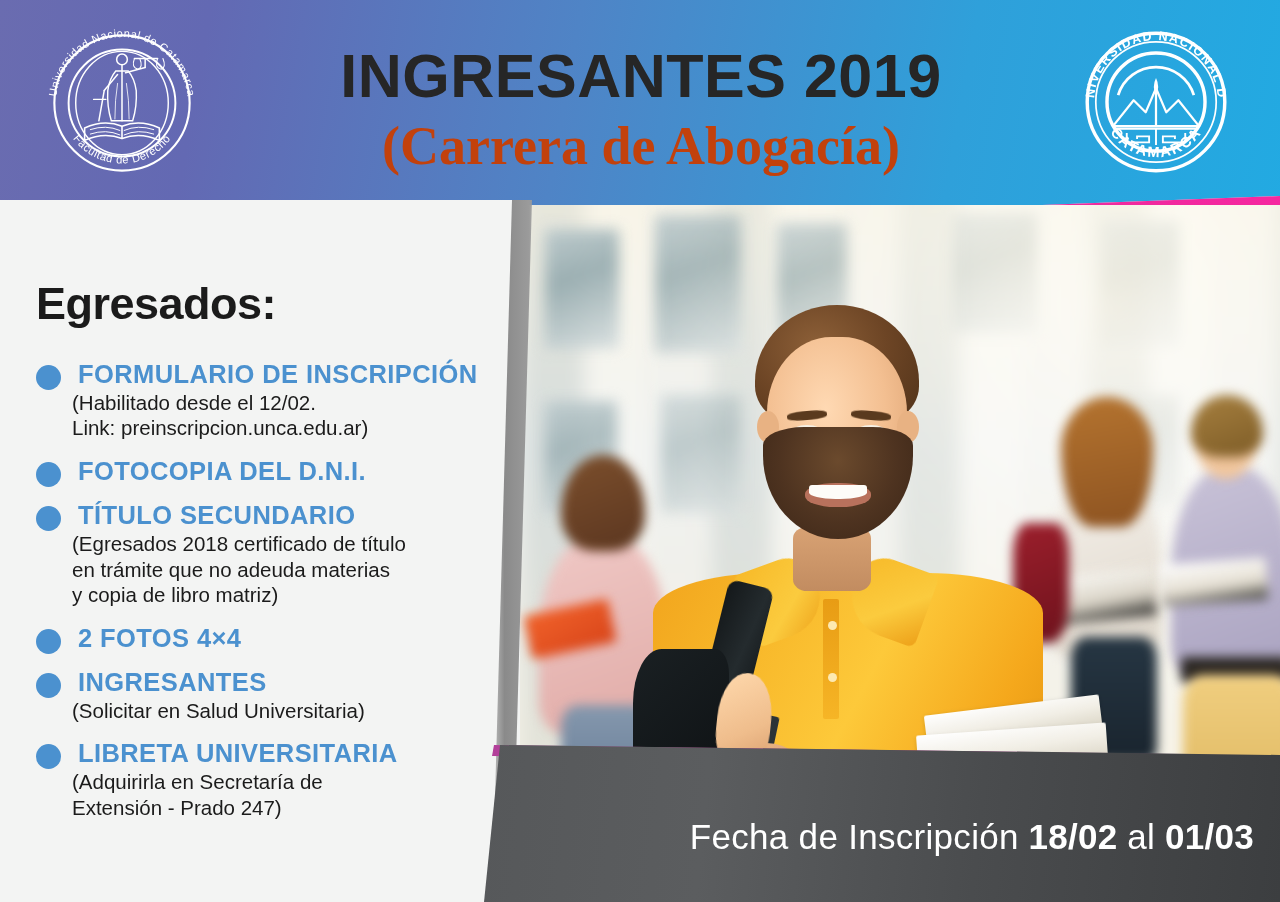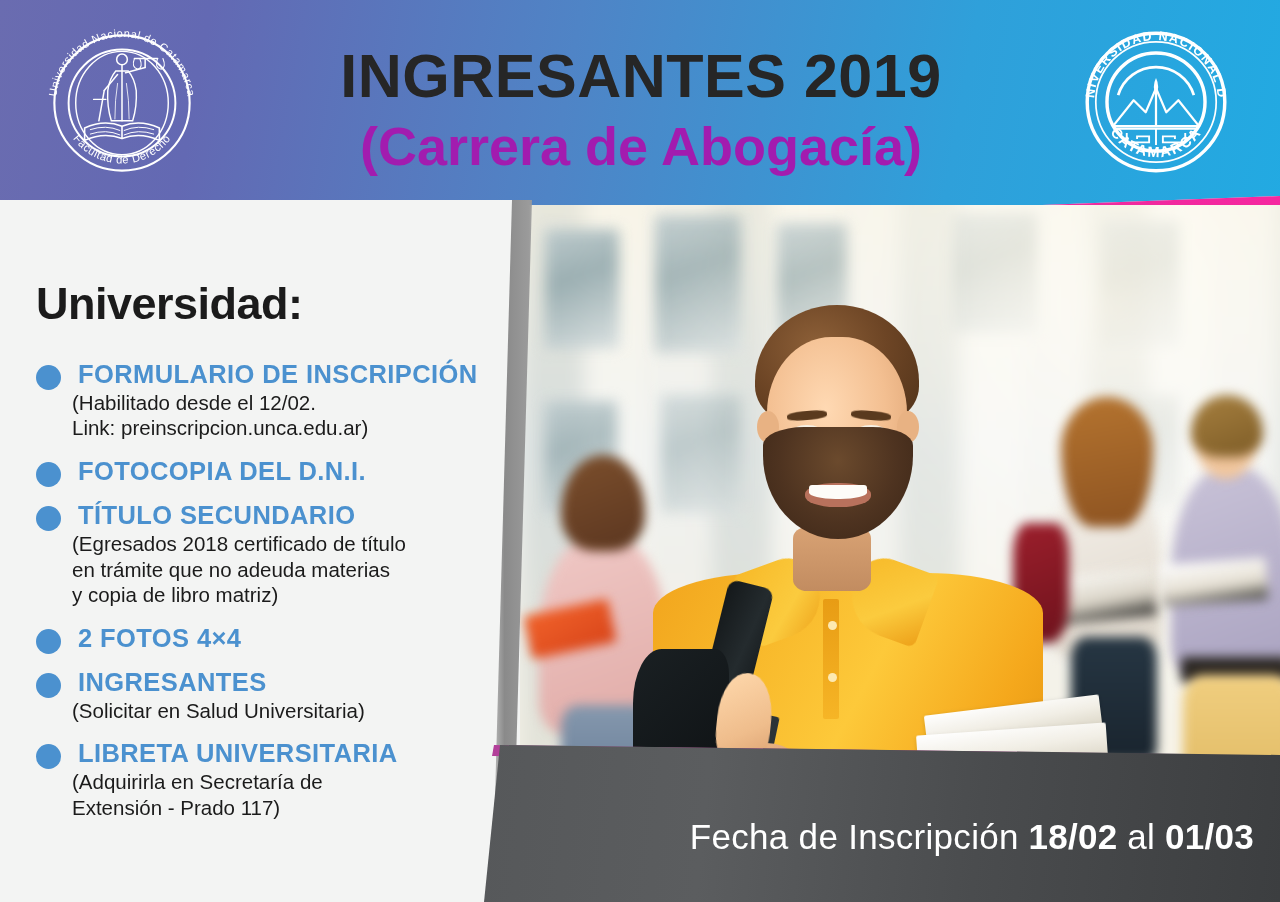--- a/index.html
+++ b/index.html
@@ -81,24 +81,24 @@
     font-family: "Liberation Sans", sans-serif;
     font-size: 61px;
     font-weight: bold;
     letter-spacing: 0.5px;
     color: #262626;
     line-height: 1.08;
     margin: 6px;
     white-space: nowrap;
   }
   .title-sub {
-    font-family: Liberation Sans, sans-serif;
+    font-family: Liberation Serif, serif;
     font-size: 54px;
     font-weight: bold;
-    color: #a21caf;
+    color: #c2410c;
     line-height: 1.12;
     margin: 4px 0 17px 0;
     white-space: nowrap;
   }
 
   
   .sidebar {
     position: absolute;
     left: 0;
     top: 200px;
@@ -484,21 +484,21 @@
     <div class="fg fg-papers" style="left:420px; top:500px; width:176px; height:30px; transform:rotate(-7deg);"></div>
     <div class="fg fg-papers" style="left:412px; top:524px; width:190px; height:34px; transform:rotate(-4deg);"></div>
     <div class="fg fg-papers" style="left:404px; top:552px; width:196px; height:38px; transform:rotate(-1deg);"></div>
 
   </div>
 
   <div class="seam"></div>
 
   <div class="sidebar">
     <div class="sidebar-inner">
-      <div class="req-heading">Universidad:</div>
+      <div class="req-heading">Egresados:</div>
 
       <ul class="req-list">
 
         <li class="req-item">
           <span class="req-bullet"></span>
           <span class="req-title">FORMULARIO DE INSCRIPCIÓN</span>
           <span class="req-note">(Habilitado  desde el 12/02.
  Link: preinscripcion.unca.edu.ar)</span>
         </li>
 
@@ -523,21 +523,21 @@
         <li class="req-item">
           <span class="req-bullet"></span>
           <span class="req-title">INGRESANTES</span>
           <span class="req-note">(Solicitar en Salud Universitaria)</span>
         </li>
 
         <li class="req-item">
           <span class="req-bullet"></span>
           <span class="req-title">LIBRETA UNIVERSITARIA</span>
           <span class="req-note">(Adquirirla en Secretaría de
- Extensión  - Prado 117)</span>
+ Extensión  - Prado 247)</span>
         </li>
 
       </ul>
     </div>
   </div>
 
   <div class="footer-stripe"></div>
   <div class="footer">
     <div class="footer-text">
       <span class="lite">Fecha de Inscripción</span>

